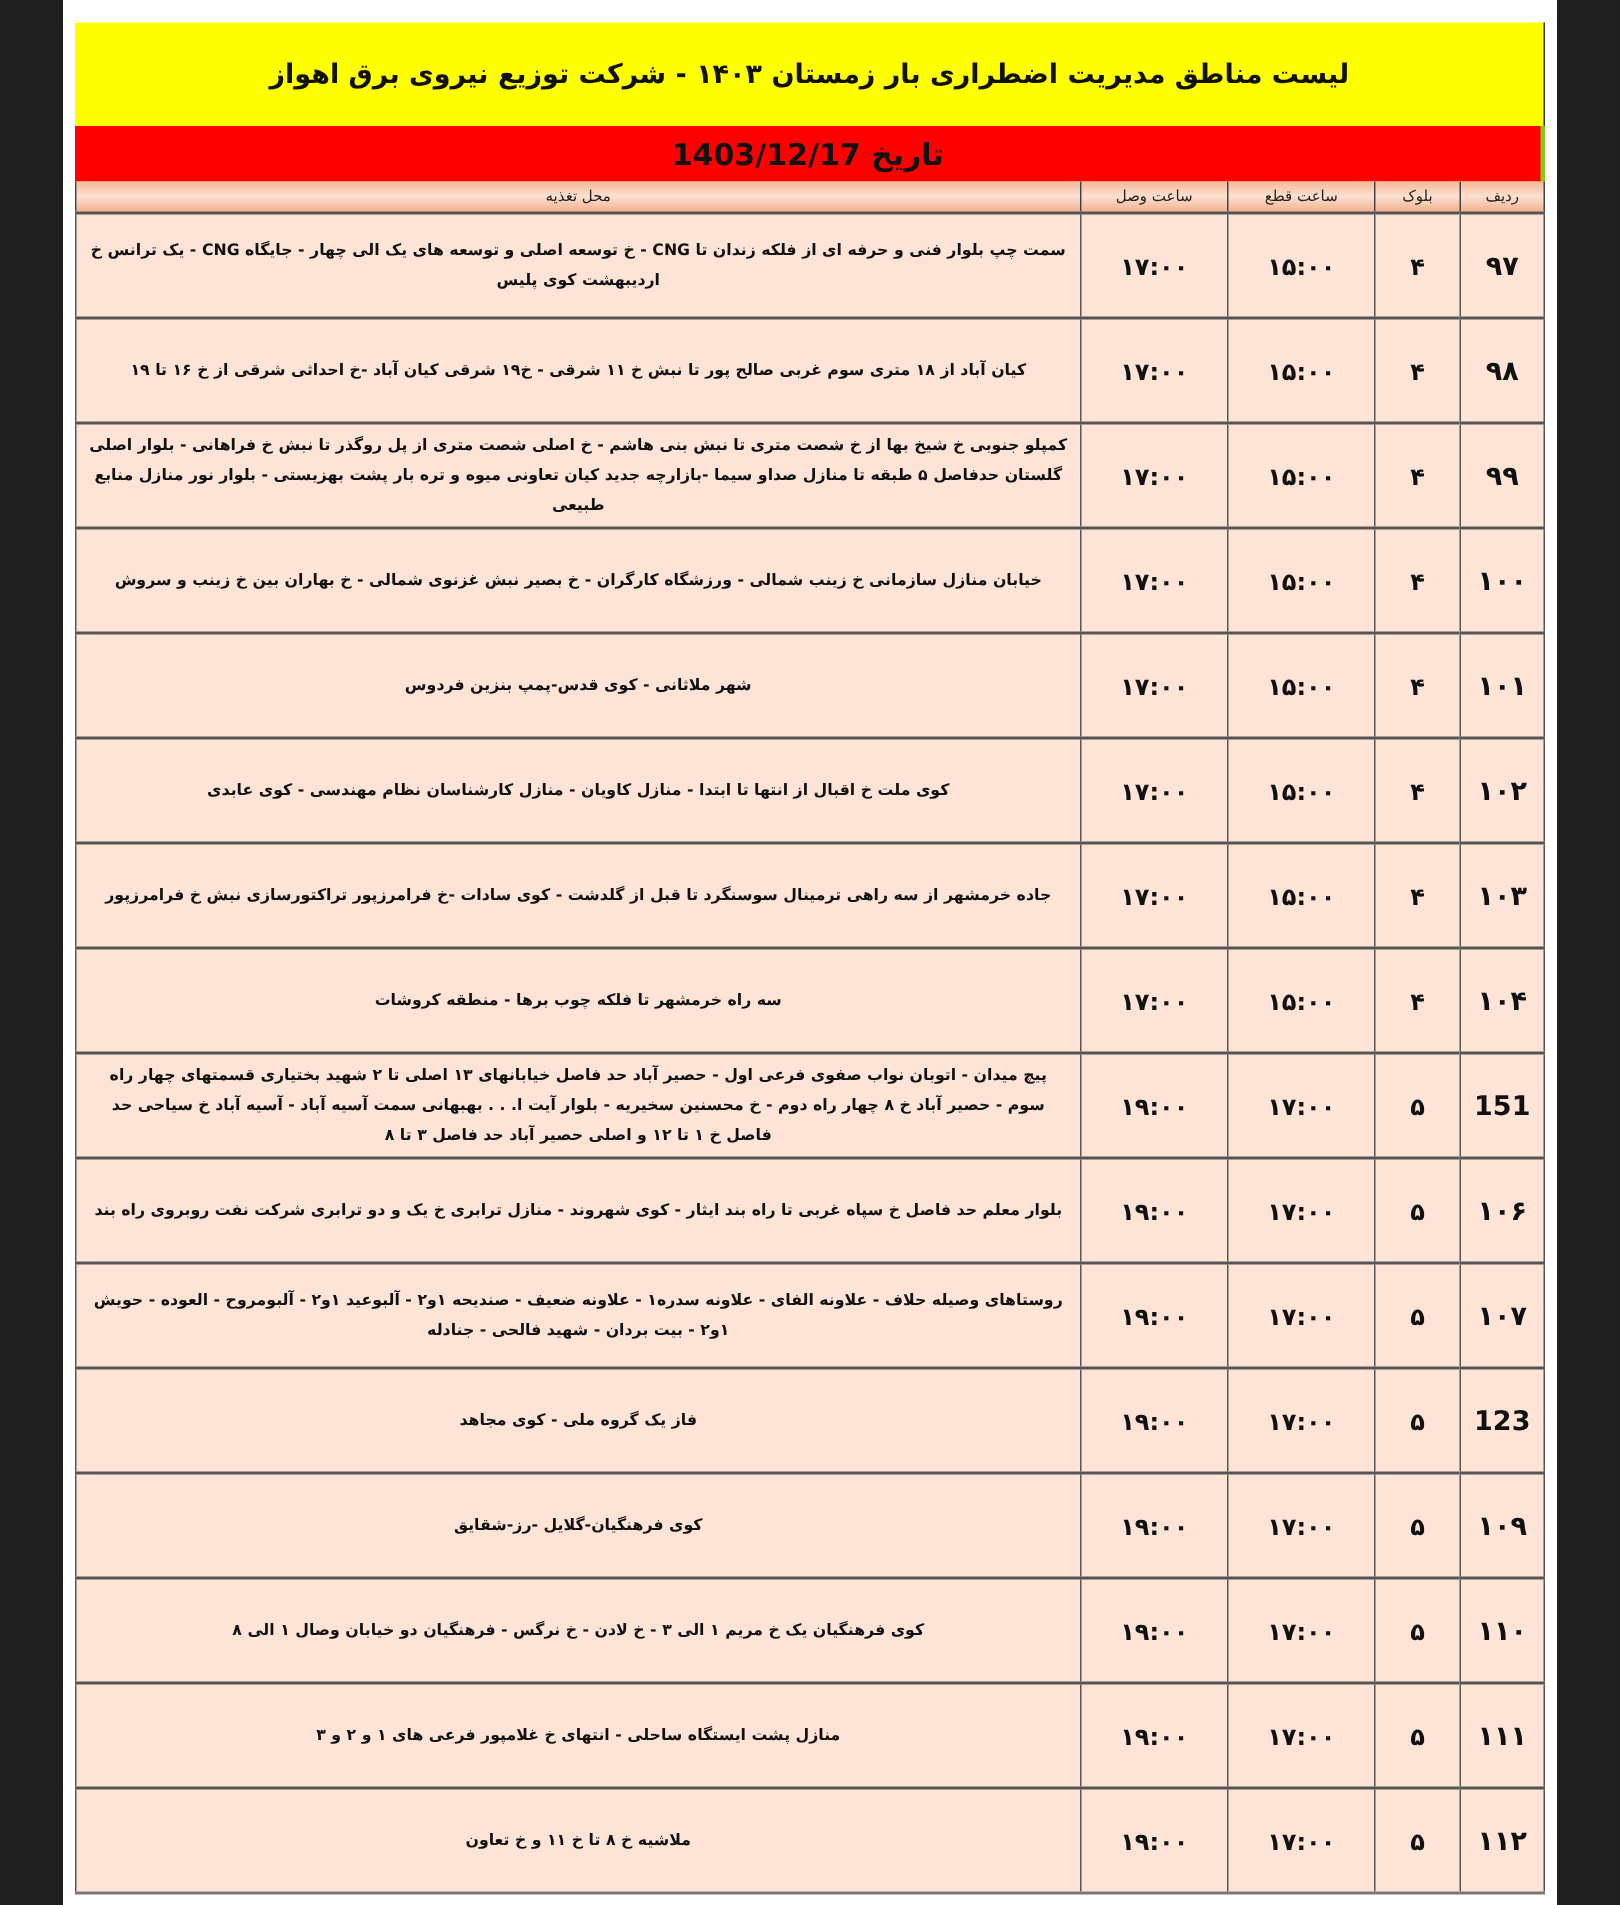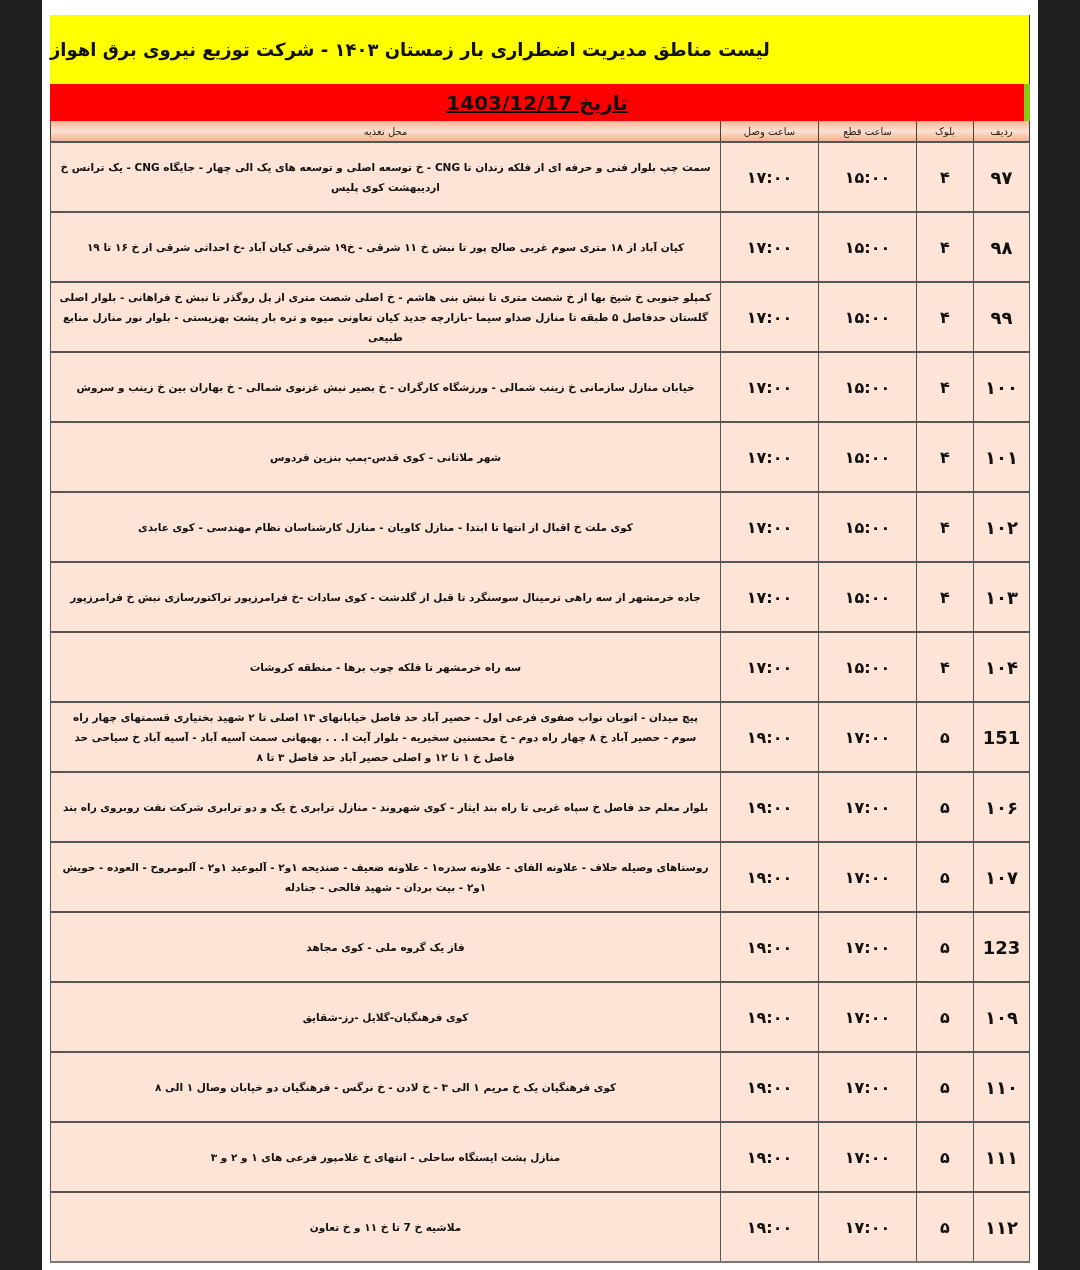--- a/index.html
+++ b/index.html
@@ -1,21 +1,21 @@
 <!DOCTYPE html>
 <html><head>
 <meta charset="utf-8">
 <style>
   html, body { margin:0; padding:0; }
   body { width:1080px; height:1270px; background:#1f1f1f; position:relative; overflow:hidden; font-family:"DejaVu Sans", sans-serif; }
   .page { position:absolute; left:42px; top:0; width:996px; height:1270px; background:#ffffff; }
   .sheet { position:absolute; left:8px; top:15px; width:980px; }
-  .title-band { height:69px; background:#ffff00; display:flex; align-items:center; border-right:1px solid #333; }
+  .title-band { height:69px; background:#ffff00; display:flex; align-items:center; justify-content:center; border-right:1px solid #333; }
   .title-band span { font-weight:bold; font-size:18px; color:#111; direction:rtl; }
-  .date-band { height:37px; background:#ff0000; display:flex; align-items:center; justify-content:center; border-right:6px solid #84cc16;text-decoration:underline; }
+  .date-band { height:37px; background:#ff0000; display:flex; align-items:center; justify-content:center; border-right:3px solid #84cc16; }
   .date-band span { font-weight:bold; font-size:20px; color:#111; direction:rtl; }
   table { border-collapse:collapse; width:980px; table-layout:fixed; direction:rtl; }
   th { height:20px; font-size:10px; font-weight:normal; color:#222; background:linear-gradient(to bottom, #f7b896 0%, #fbe1d1 50%, #f4b08e 100%); border-left:1px solid #444; border-right:1px solid #444; border-bottom:1.5px solid #222; padding:0; }
   td { height:68px; background:#fde4d7; border:1px solid #555; border-top:2px solid #555; text-align:center; vertical-align:middle; padding:0 8px; color:#111; }
   td.area { font-size:10.5px; font-weight:bold; line-height:20px;text-align:center; }
   td.time { font-size:16px; font-weight:bold; direction:ltr; }
   td.block { font-size:16px; font-weight:bold; }
   td.idx { font-size:18px; font-weight:bold; }
   tr:last-child td { border-bottom:2px solid #777; }
 </style>
@@ -151,18 +151,18 @@
             <td class="block">۵</td>
             <td class="time">۱۷:۰۰</td>
             <td class="time">۱۹:۰۰</td>
             <td class="area">منازل پشت ایستگاه ساحلی - انتهای خ غلامپور فرعی های ۱ و ۲ و ۳</td>
           </tr>
           <tr>
             <td class="idx">۱۱۲</td>
             <td class="block">۵</td>
             <td class="time">۱۷:۰۰</td>
             <td class="time">۱۹:۰۰</td>
-            <td class="area">ملاشیه خ 7 تا خ ۱۱ و خ تعاون</td>
+            <td class="area">ملاشیه خ ۸ تا خ ۱۱ و خ تعاون</td>
           </tr>
         </tbody>
     </table>
   </div>
 </div>
 
 </body></html>

